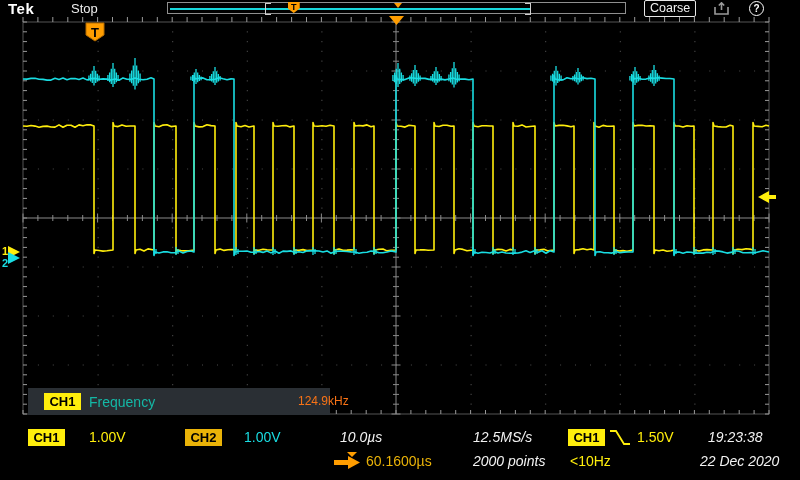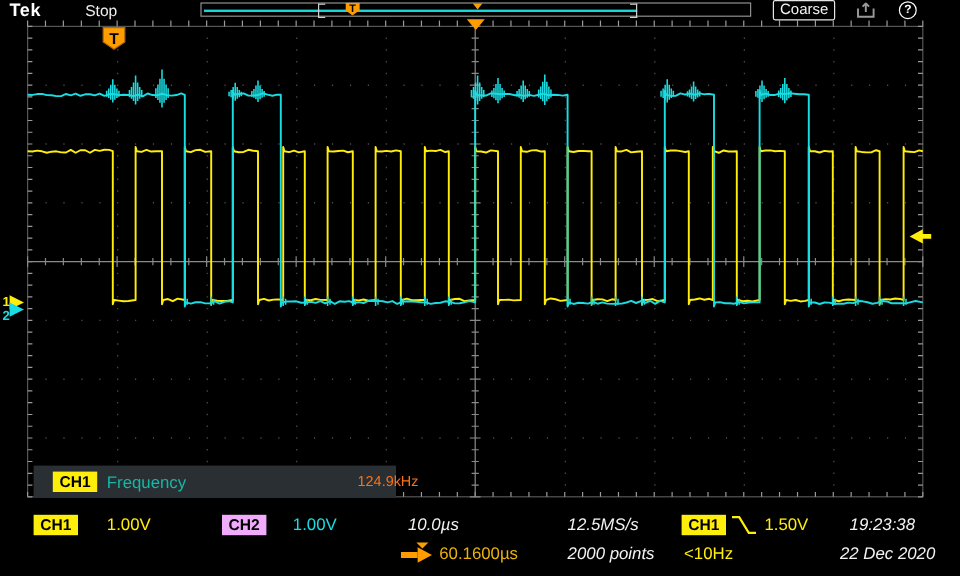--- a/index.html
+++ b/index.html
@@ -23,21 +23,21 @@
         border-right:4px solid transparent;border-top:5px solid #ff9d00;}
   .coarse-btn{left:644px;top:0px;height:15px;padding:0 5px;border:1px solid #e6e6e6;border-radius:2px;
         color:#f2f2f2;font-size:12.5px;line-height:15px;background:#000;}
   .help-icon{left:749px;top:1px;width:13px;height:13px;border:1.5px solid #fff;border-radius:50%;
         color:#fff;font-size:10px;font-weight:bold;text-align:center;line-height:13px;}
   
   .meas-box{left:28px;top:388px;width:302px;height:27px;background:#2a2f34;}
   .badge{display:inline-block;text-align:center;font-size:13px;font-weight:bold;color:#000;
          width:37px;height:17px;line-height:17px;}
   .badge.ch1{background:#ffee0c;}
-  .badge.ch2{background:#f0abfc;}
+  .badge.ch2{background:#eab308;}
   .meas-badge{position:absolute;left:16px;top:5px;}
   .meas-label{position:absolute;left:61px;top:6px;color:#14b8a6;font-size:14px;}
   .meas-value{position:absolute;left:225px;top:6px;color:#f97316;font-size:12px;margin-left:45px;}
   
   .sb{font-size:14px;}
   .yel{color:#ffee0c;} .cyn{color:#19dde2;} .wht{color:#f2f2f2;font-style:italic;} .org{color:#eab308;}
   .r1{top:429px;} .r2{top:453px;}
 </style>
 </head>
 <body>

